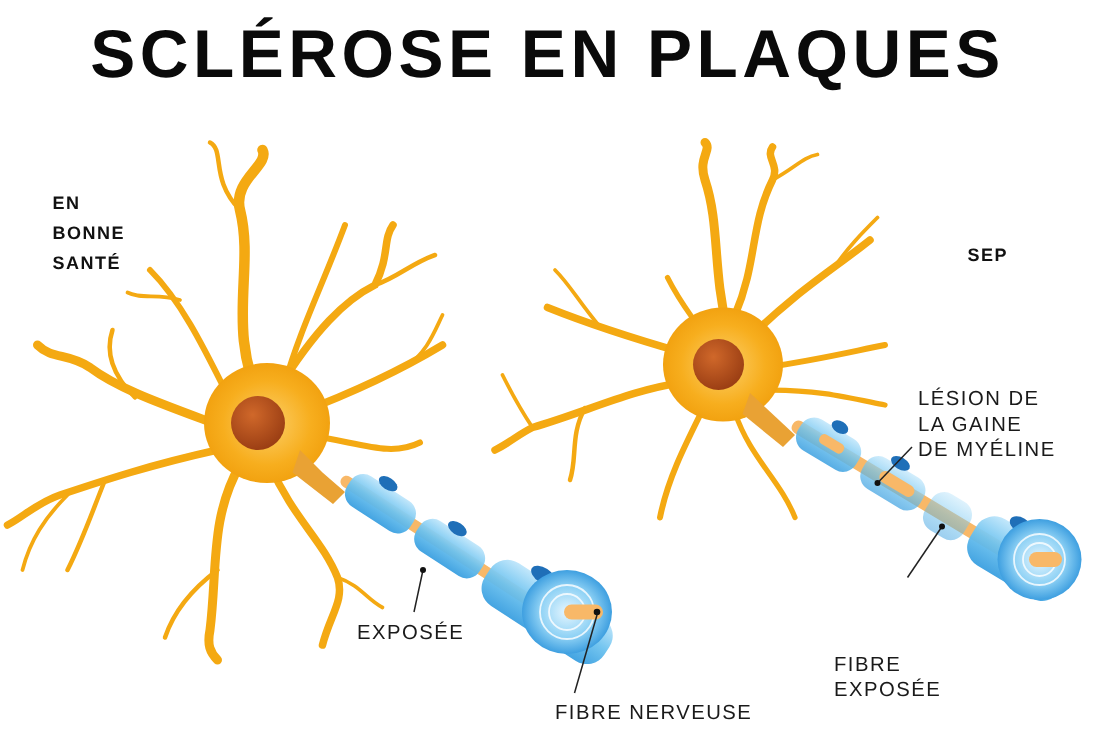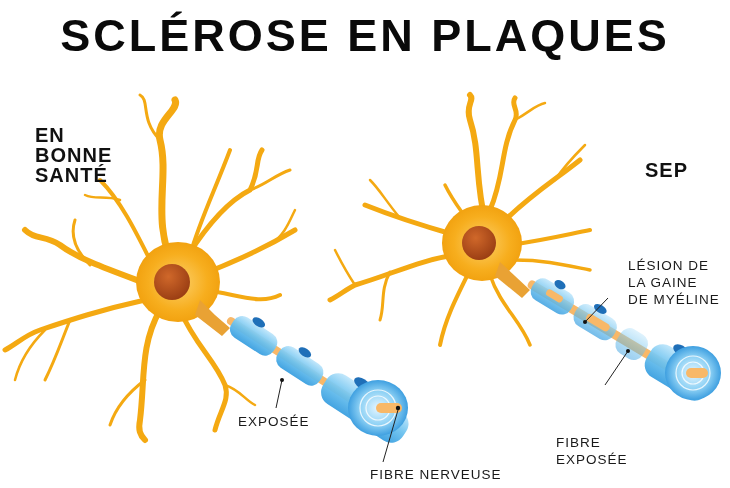--- a/index.html
+++ b/index.html
@@ -1,18 +1,18 @@
 <!DOCTYPE html>
 <html><head>
 <meta charset="utf-8">
 <style>
   html, body { margin: 0; padding: 0; background: #ffffff; }
   body { width: 730px; height: 488px; position: relative; overflow: hidden; font-family: "Liberation Sans", sans-serif; }
   .title { position: absolute; left: 0; top: 10px; width: 730px; text-align: center; font-size: 45px; font-weight: bold; letter-spacing: 3px; color: #0a0a0a; font-family: "Liberation Sans", sans-serif; }
-  .heading { position: absolute; font-weight: bold; font-size: 20px; line-height: 20px; letter-spacing: 1px; color: #111; white-space: pre-line; }
+  .heading { position: absolute; font-weight: bold; font-size: 12px; line-height: 20px; letter-spacing: 1px; color: #111; white-space: pre-line; }
   .label { position: absolute; font-size: 13.5px; line-height: 17px; letter-spacing: 1px; color: #1a1a1a; white-space: pre-line; }
   svg.art { position: absolute; left: 0; top: 0; }
 </style>
 </head>
 <body>
 
 <div class="title">SCLÉROSE EN PLAQUES</div>
 
 <svg class="art" width="730" height="488" viewBox="0 0 730 488">
   <defs>
@@ -127,17 +127,17 @@
   <circle cx="628" cy="351" r="2" fill="#111"></circle>
 </svg>
 
 <div class="heading" style="left:35px; top:125px;">EN
 BONNE
 SANTÉ</div>
 <div class="heading" style="left:645px; top:160px;">SEP</div>
 
 <div class="label" style="left:238px; top:413px;">EXPOSÉE</div>
 <div class="label" style="left:370px; top:466px;text-align:right;">FIBRE NERVEUSE</div>
-<div class="label" style="left:612px; top:257px;margin-left:16px;">LÉSION DE
+<div class="label" style="left:612px; top:257px;">LÉSION DE
 LA GAINE
 DE MYÉLINE</div>
 <div class="label" style="left:556px; top:392px;margin-top:42px;">FIBRE
 EXPOSÉE</div>
 
 </body></html>

